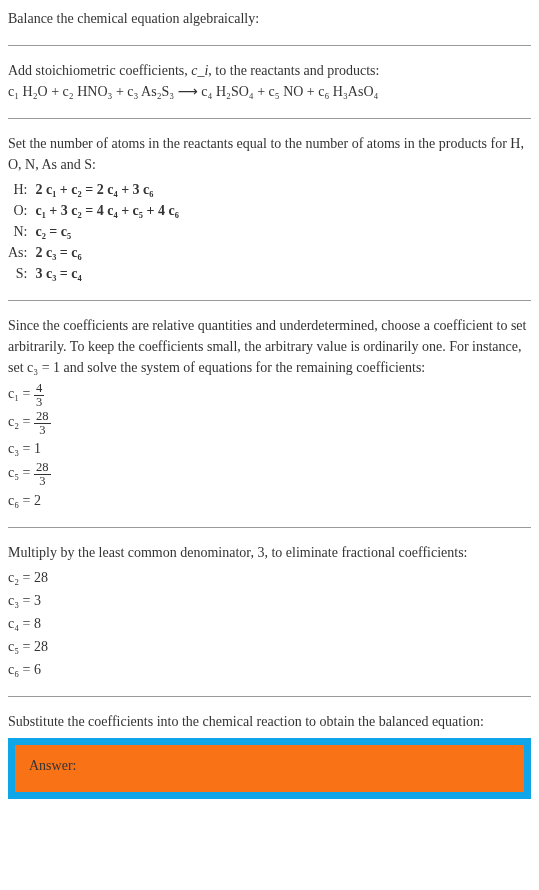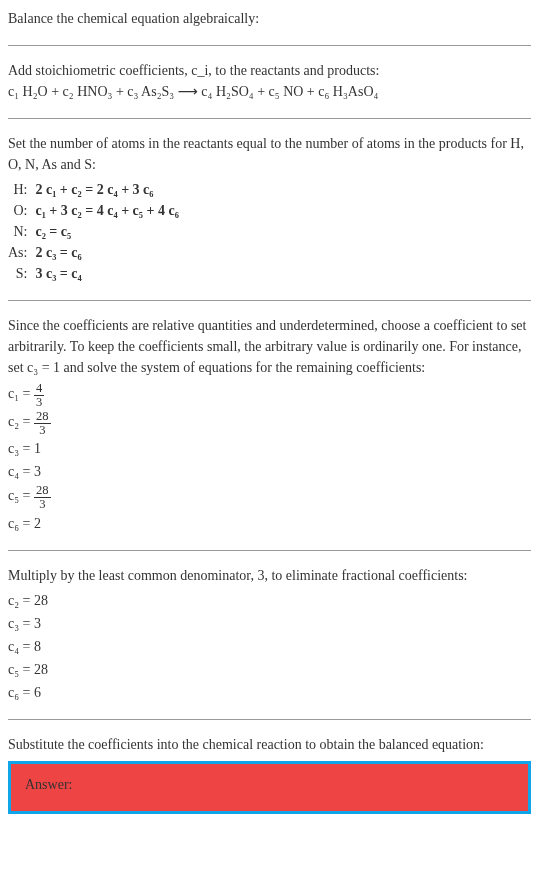--- a/index.html
+++ b/index.html
@@ -42,22 +42,22 @@
       font-weight: bold;
     }
     .coeffs {
       margin-top: 4px;
       font-family: Liberation Serif, serif;
     }
     .coeff-line {
       margin: 2px 0;
     }
     .answer-box {
-      background: #ef4444;
-      border: 3px solid #0ea5e9;
+      background: #f97316;
+      border: 7px solid #0ea5e9;
       padding: 10px 14px;
       margin-top: 6px;
     }
     .answer-label {
       margin-bottom: 6px;
     }
     .answer-eq {
       padding-left: 20px;
     }
     .frac {
@@ -70,20 +70,21 @@
     .frac .num {
       display: block;
       border-bottom: 1px solid #333;
       padding: 0 2px;
     }
     .frac .den {
       display: block;
       padding: 0 2px;
     }
     .ital {
+      font-style: italic;
     }
   </style>
 </head>
 <body>
 
 <div class="section">
   <div>Balance the chemical equation algebraically:</div>
 </div>
 
 <hr>
@@ -128,21 +129,20 @@
 <div class="section">
   <div>Since the coefficients are relative quantities and underdetermined, choose a coefficient to set arbitrarily. To keep the coefficients small, the arbitrary value is ordinarily one. For instance, set c₃ = 1 and solve the system of equations for the remaining coefficients:</div>
   <div class="coeffs">
     <div class="coeff-line">
       <span>c₁ = </span><span class="frac"><span class="num">4</span><span class="den">3</span></span>
     </div>
     <div class="coeff-line">
       <span>c₂ = </span><span class="frac"><span class="num">28</span><span class="den">3</span></span>
     </div>
     <div class="coeff-line">c₃ = 1</div>
-    <div class="coeff-line">c₄ = 3</div>
     <div class="coeff-line">
       <span>c₅ = </span><span class="frac"><span class="num">28</span><span class="den">3</span></span>
     </div>
     <div class="coeff-line">c₆ = 2</div>
   </div>
 </div>
 
 <hr>
 
 <div class="section">

